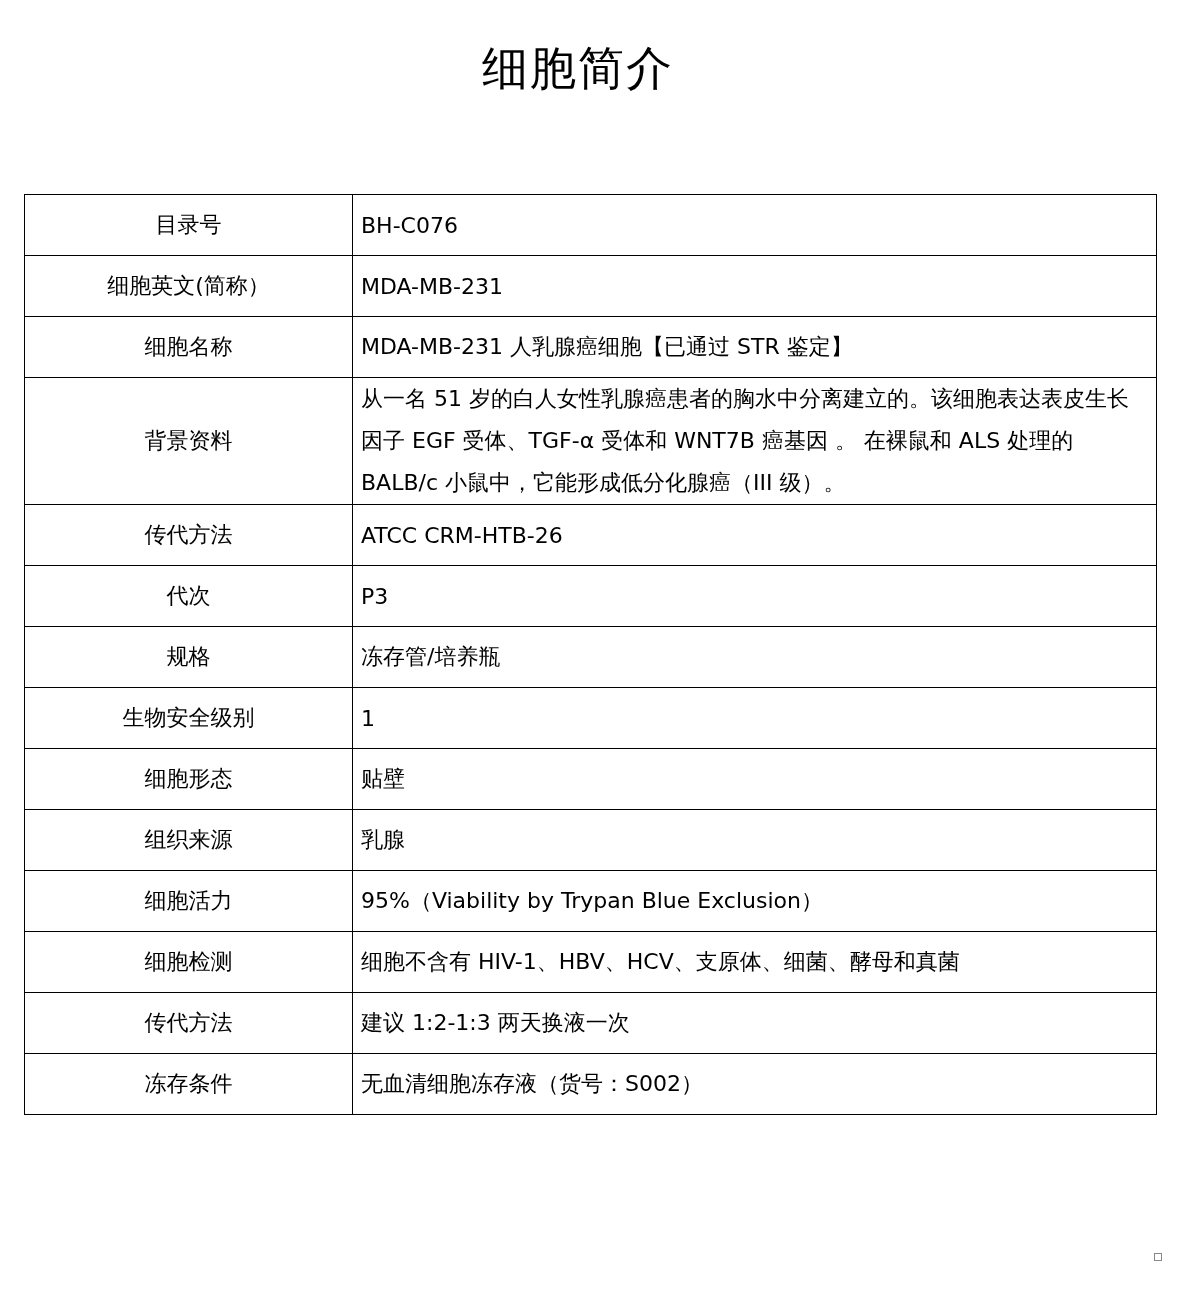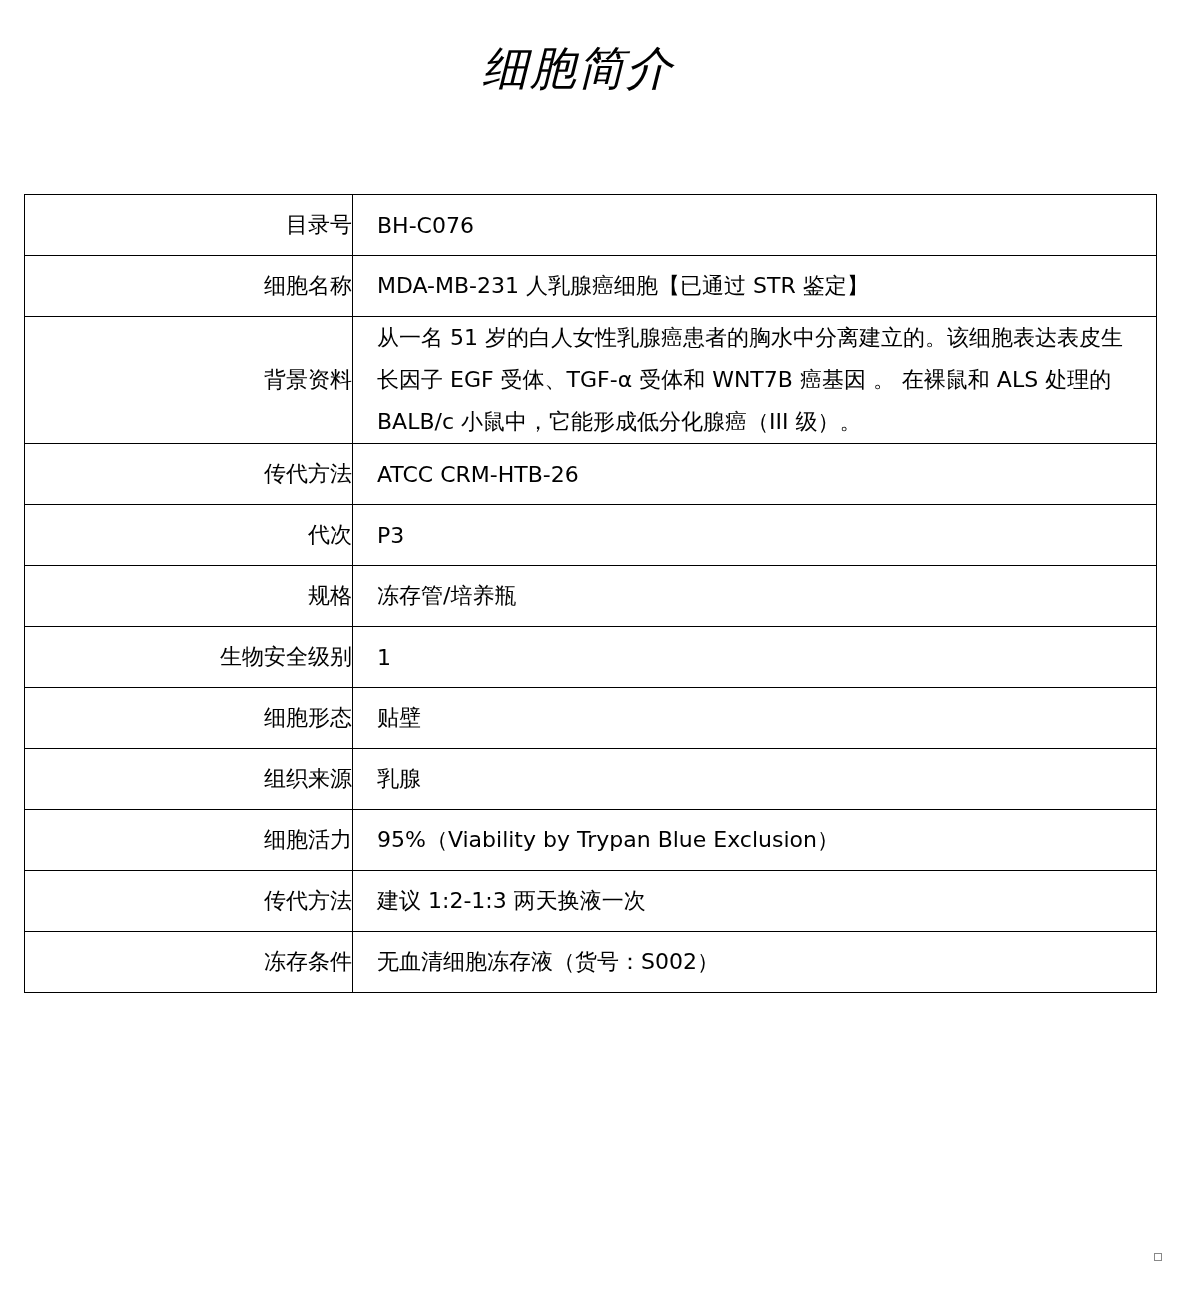--- a/index.html
+++ b/index.html
@@ -1,37 +1,41 @@
 <!DOCTYPE html>
 <html><head>
 <meta charset="utf-8">
 <style>
   html, body { margin: 0; padding: 0; background: #ffffff; }
   body { width: 1181px; height: 1298px; position: relative; overflow: hidden;
          font-family: "DejaVu Sans", "Liberation Sans", sans-serif; color: #000; }
   .title { position: absolute; left: 0; top: 38px; width: 1156px; text-align: center;
-           font-family: "DejaVu Serif", "Liberation Serif", serif; font-size: 46px; letter-spacing: 2px; font-style: italic; }
+           font-family: "DejaVu Serif", "Liberation Serif", serif; font-size: 46px; letter-spacing: 2px; }
   table { position: absolute; left: 24px; top: 194px; width: 1133px; border-collapse: collapse; }
   td { border: 1.5px solid #000; font-size: 22px; height: 60px; padding: 0; }
-  td.label { width: 327px; text-align: right; }
-  td.value { padding-left: 24px; padding-right: 12px; }
+  td.label { width: 327px; text-align: center; }
+  td.value { padding-left: 8px; padding-right: 12px; }
   tr.tall td { height: 124px; }
   tr.tall td.value { line-height: 42px; font-size: 22px; }
   .handle { position: absolute; left: 1154px; top: 1253px; width: 6px; height: 6px; border: 1px solid #888; }
 </style>
 </head>
 <body>
 
 <div class="title">细胞简介</div>
 
 <table>
   <tbody>
     <tr>
         <td class="label">目录号</td>
         <td class="value">BH-C076</td>
+      </tr>
+    <tr>
+        <td class="label">细胞英文(简称）</td>
+        <td class="value">MDA-MB-231</td>
       </tr>
     <tr>
         <td class="label">细胞名称</td>
         <td class="value">MDA-MB-231 人乳腺癌细胞【已通过 STR 鉴定】</td>
       </tr>
     <tr class="tall">
         <td class="label">背景资料</td>
         <td class="value">从一名 51 岁的白人女性乳腺癌患者的胸水中分离建立的。该细胞表达表皮生长因子 EGF 受体、TGF-α 受体和 WNT7B 癌基因 。 在裸鼠和 ALS 处理的 BALB/c 小鼠中，它能形成低分化腺癌（III 级）。</td>
       </tr>
     <tr>
@@ -56,20 +60,24 @@
       </tr>
     <tr>
         <td class="label">组织来源</td>
         <td class="value">乳腺</td>
       </tr>
     <tr>
         <td class="label">细胞活力</td>
         <td class="value">95%（Viability by Trypan Blue Exclusion）</td>
       </tr>
     <tr>
+        <td class="label">细胞检测</td>
+        <td class="value">细胞不含有 HIV-1、HBV、HCV、支原体、细菌、酵母和真菌</td>
+      </tr>
+    <tr>
         <td class="label">传代方法</td>
         <td class="value">建议 1:2-1:3 两天换液一次</td>
       </tr>
     <tr>
         <td class="label">冻存条件</td>
         <td class="value">无血清细胞冻存液（货号：S002）</td>
       </tr>
   </tbody>
 </table>
 

